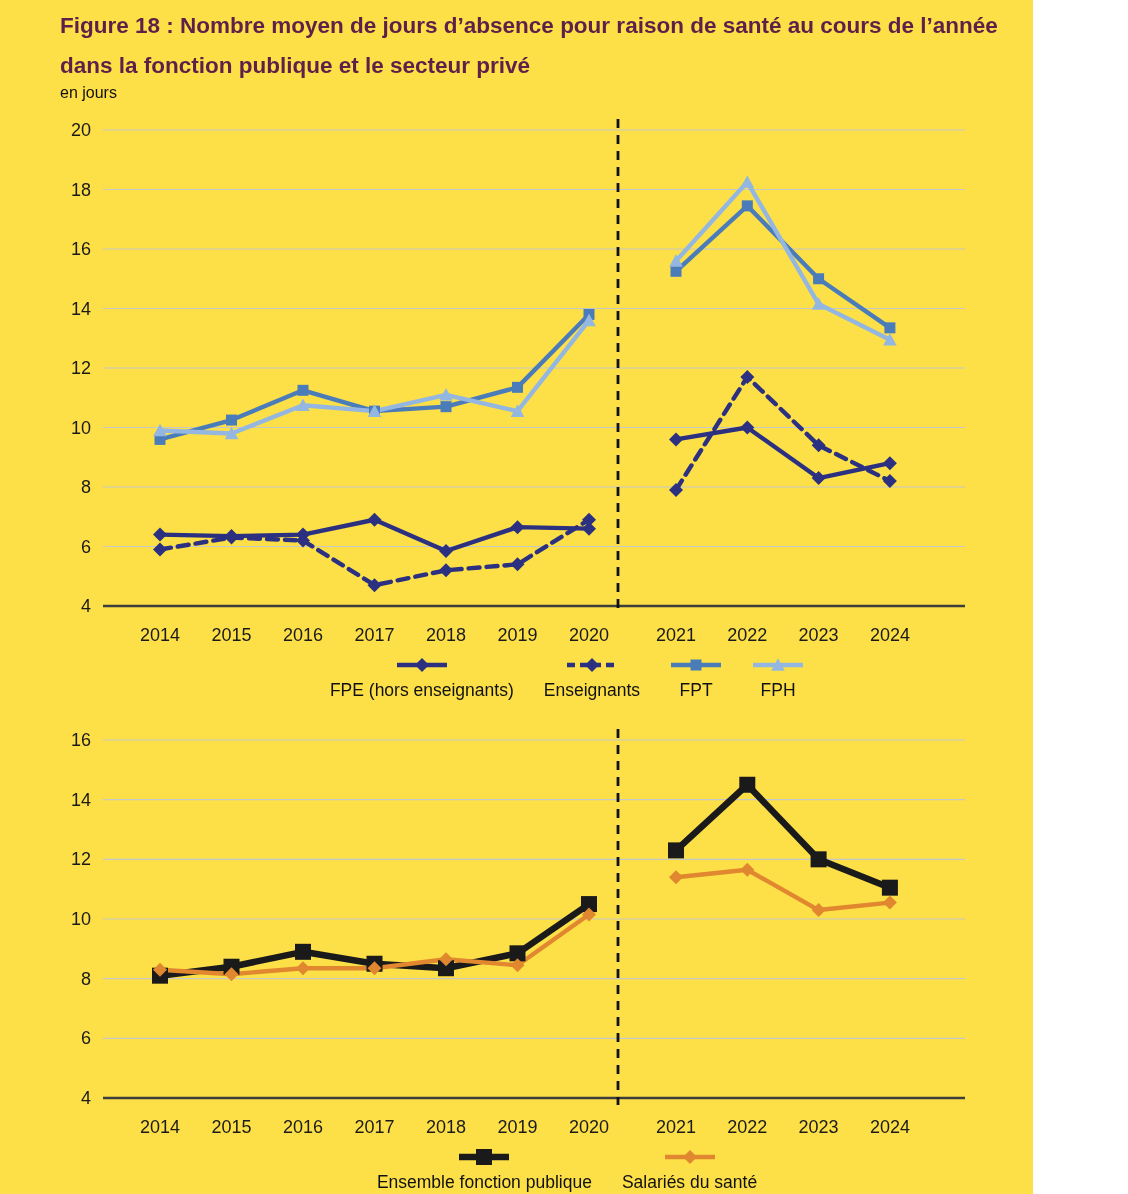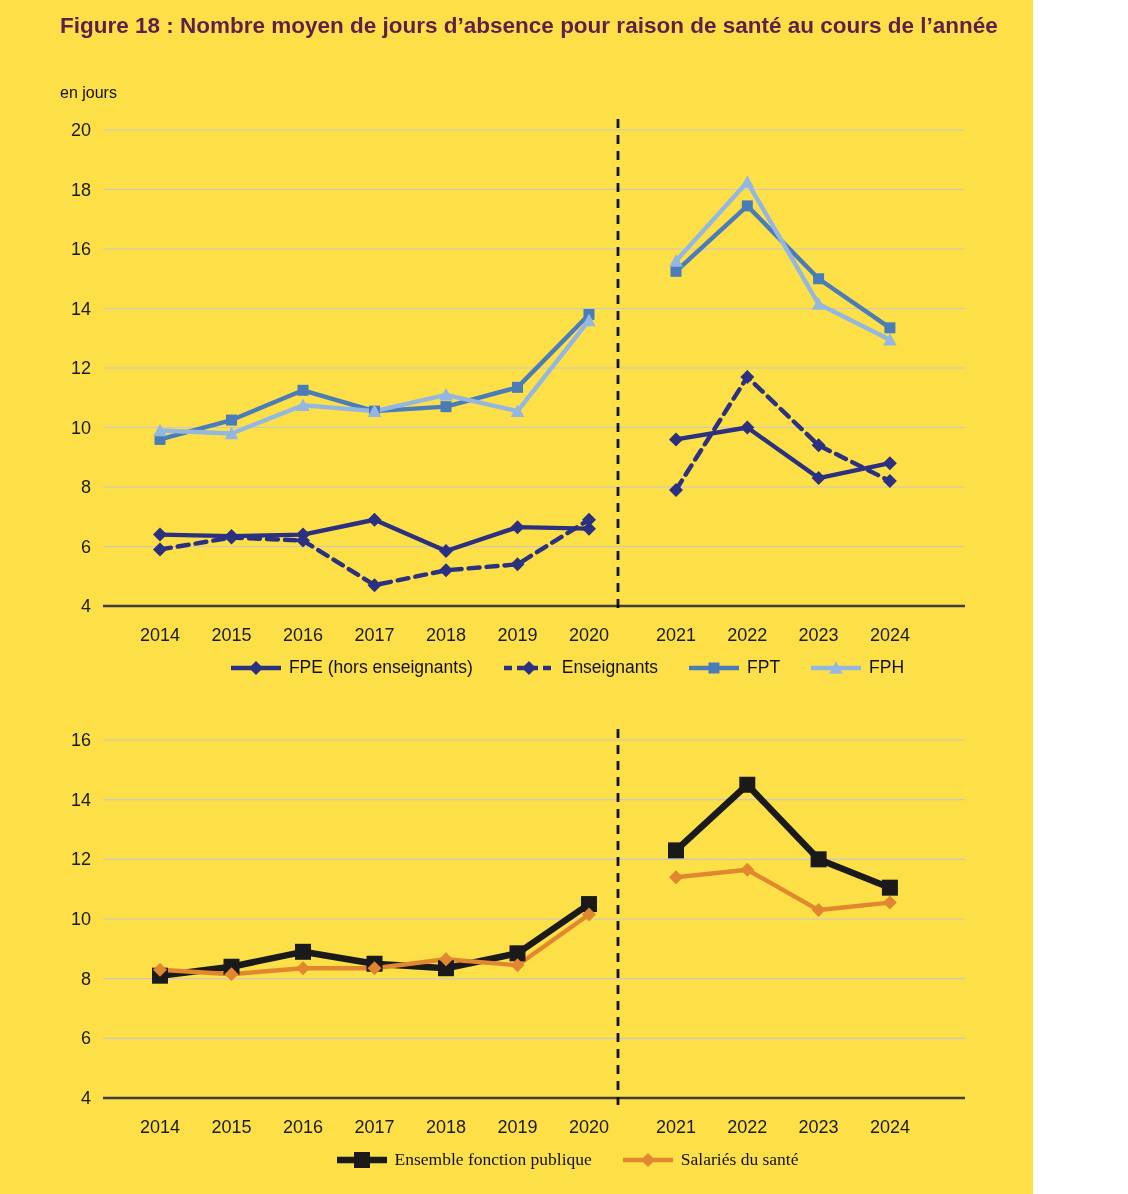--- a/index.html
+++ b/index.html
@@ -4,31 +4,32 @@
 <style>
   html,body{margin:0;padding:0;background:#fff;font-family:"Liberation Sans",sans-serif;}
   .page{position:relative;width:1033px;height:1194px;background:#fde047;overflow:hidden;}
   .title{position:absolute;left:60px;top:6px;width:1060px;margin:0;font-size:22.5px;font-weight:bold;line-height:40px;color:#5e1f49;}
   .title span{display:block;}
   .unit{position:absolute;left:60px;top:84px;font-size:16px;color:#111;}
   #charts{position:absolute;left:0;top:0;}
   #charts text{font-family:"Liberation Sans",sans-serif;font-size:18px;fill:#1a1a1a;}
   .legend{position:absolute;left:30px;width:1074px;display:flex;justify-content:center;align-items:center;gap:30px;}
   .legend-top{top:657px;}
-  .legend-bottom{top:1149px;font-family:Liberation Serif, serif;}
-  .legend-item{display:flex;align-items:center;gap:7px;font-size:17.5px;color:#111;white-space:nowrap;}
+  .legend-bottom{top:1149px;}
+  .legend-item{display:flex;align-items:center;gap:7px;font-size:17.5px;color:#111;white-space:nowrap;flex-direction:column;}
   .swatch{display:inline-flex;align-items:center;}
 </style>
 </head>
 <body>
 
 <div class="page">
 
   <h1 class="title" style="color: rgb(94, 31, 73);">
     <span>Figure 18 : Nombre moyen de jours d’absence pour raison de santé au cours de l’année</span>
+    <span>dans la fonction publique et le secteur privé</span>
   </h1>
 
   <div class="unit">en jours</div>
 
   <svg id="charts" width="1128" height="1194" viewBox="0 0 1128 1194">
       <line x1="103" x2="965" y1="606" y2="606" stroke="#3d3d3d" stroke-width="2.6"></line>
       <text x="91" y="612" text-anchor="end">4</text>
       <line x1="103" x2="965" y1="546.5" y2="546.5" stroke="#c8c8c8" stroke-width="1.2"></line>
       <text x="91" y="552.5" text-anchor="end">6</text>
       <line x1="103" x2="965" y1="487" y2="487" stroke="#c8c8c8" stroke-width="1.2"></line>

